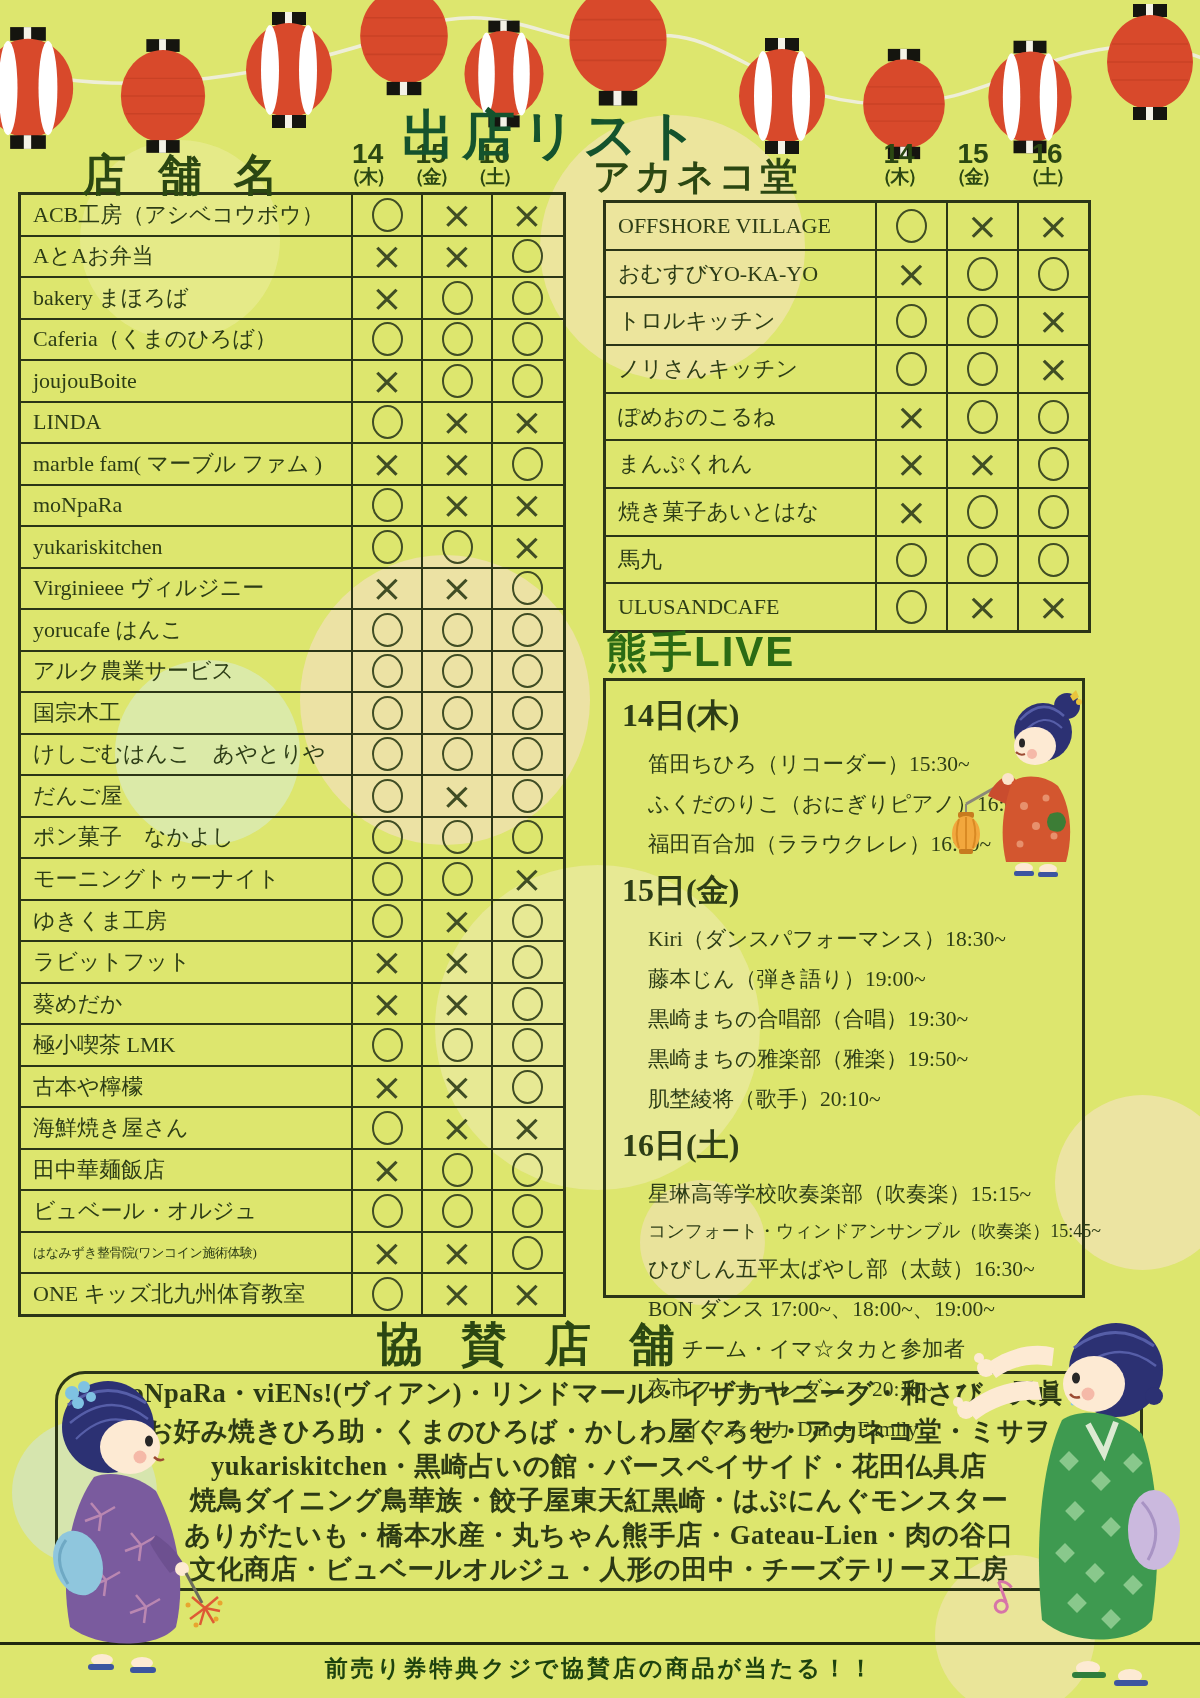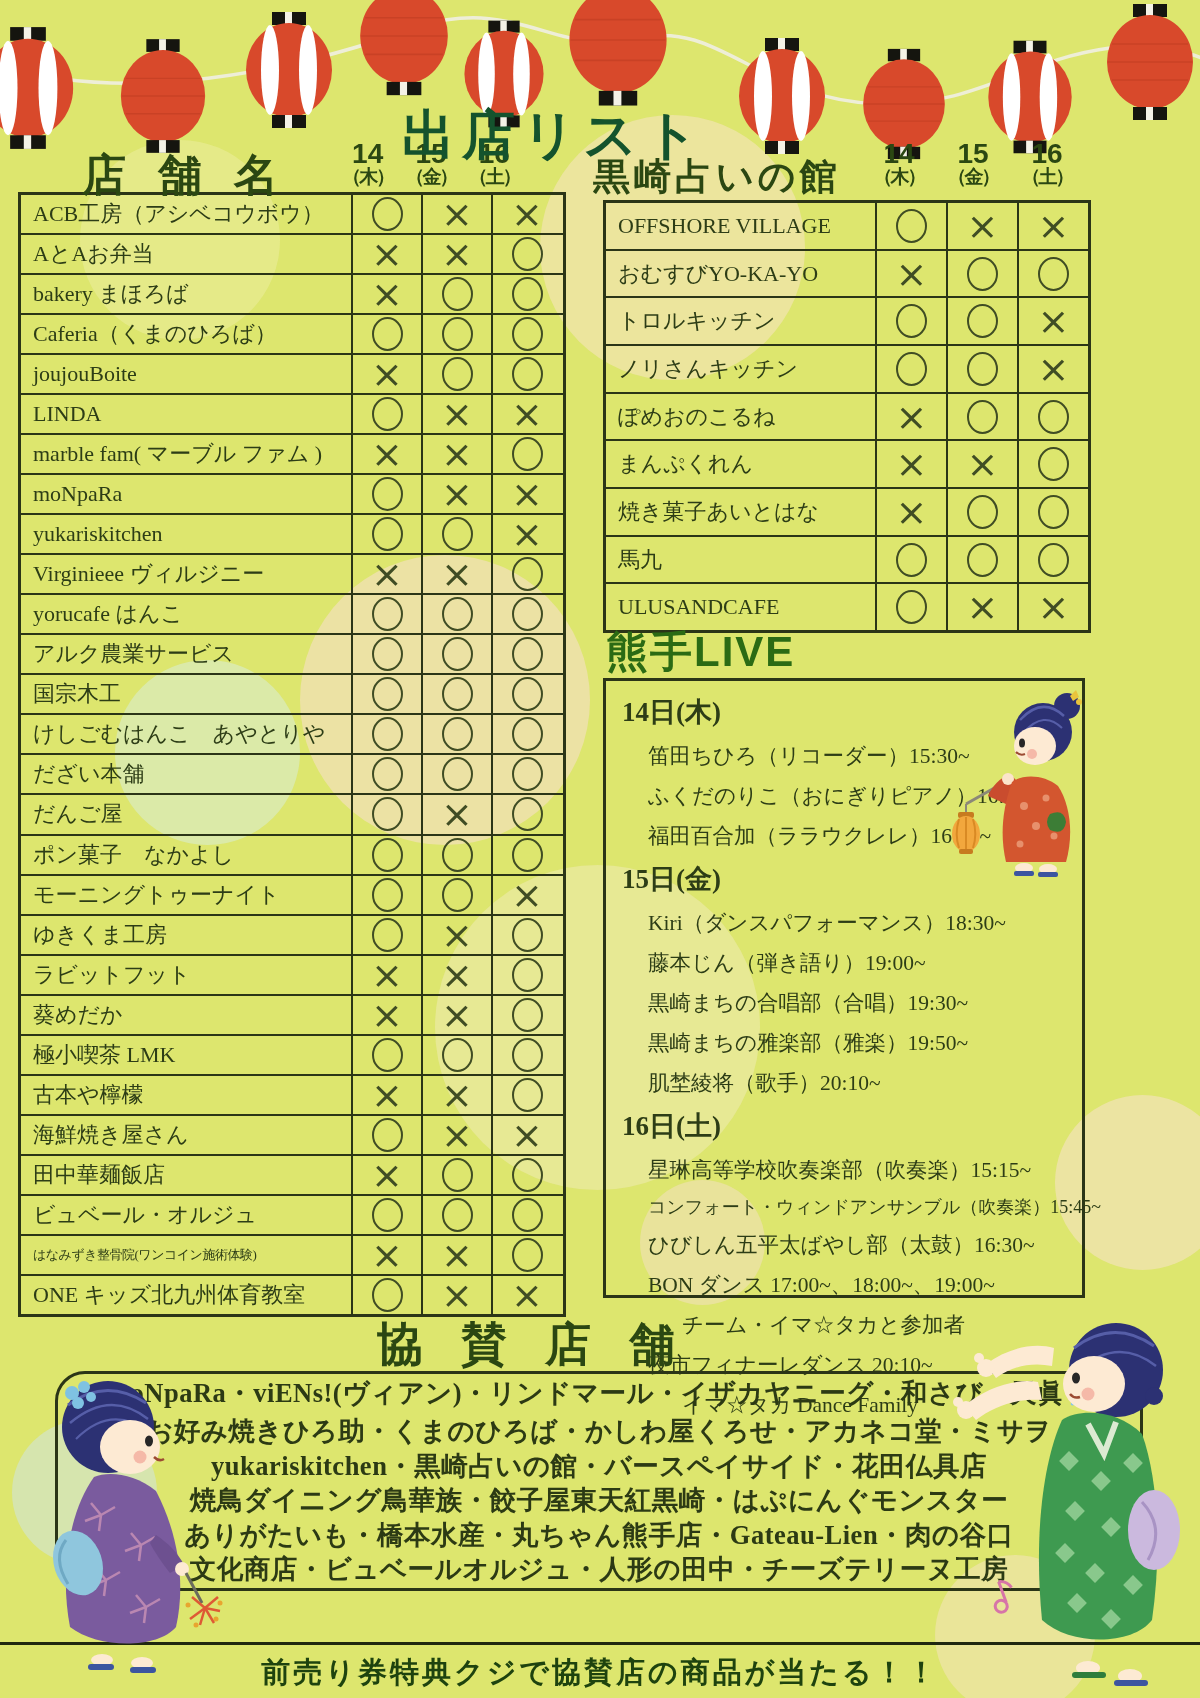--- a/index.html
+++ b/index.html
@@ -38,33 +38,33 @@
   #shops-table .cell.name{flex:0 0 318px;}
   #shops-table .cell.mark{flex:0 0 68px;}
   #kitchen-table .cell.name{flex:0 0 257px;}
   #kitchen-table .cell.mark{flex:1;}
   .cell.mark{justify-content:center;border-left:2px solid var(--line);}
   .mk-circle{display:block;width:27px;height:30px;border:2.5px solid #404d24;border-radius:50%;}
   .mk-cross{font-size:38px;line-height:1;color:#404d24;font-family:"DejaVu Sans",sans-serif;font-weight:400;}
   
   #live-box{left:603px;top:678px;width:482px;height:620px;border:3px solid var(--line);z-index:2;
             padding:4px 0 0 14px;box-sizing:border-box;}
-  .live-date{font-size:27px;font-weight:700;margin:9px 0 2px 2px;color:var(--ink);}
+  .live-date{font-size:32px;font-weight:700;margin:9px 0 2px 2px;color:var(--ink);}
   .live-entry{font-size:21.5px;margin:11px 0 11px 28px;color:var(--ink);white-space:nowrap;}
   .live-entry.long{font-size:18px;}
   .live-entry.indent{margin-left:62px;}
   
   #sponsor-box{left:55px;top:1371px;width:1088px;height:220px;border:3px solid var(--line);border-radius:30px;
                z-index:2;display:flex;flex-direction:column;justify-content:center;text-align:center;box-sizing:border-box;}
   .sponsor-line{font-size:26.5px;font-weight:700;line-height:1.3;color:#2c3a14;letter-spacing:.5px;white-space:nowrap;}
   .music-note{font-size:30px;color:#85c4ea;margin-left:3px;vertical-align:-3px;}
   
   #footer-line{left:0;top:1642px;width:1200px;border-top:3px solid #20280f;z-index:2;}
   #footer-text{left:0;top:1653px;width:1200px;text-align:center;font-family:"Liberation Sans","DejaVu Sans",sans-serif;
-               font-weight:900;font-size:29px;letter-spacing:3px;color:#1e430e;z-index:2;}
+               font-weight:900;font-size:23px;letter-spacing:3px;color:#1e430e;z-index:2;}
   
   #lanterns{left:0;top:0;width:1200px;height:215px;z-index:1;}
   .illus{z-index:3;}
 </style>
 </head>
 <body>
 
 <div id="page">
 
   <div class="blob" style="left:540px;top:115px;width:265px;height:265px;background:#f7e3c4;opacity:.55;"></div>
@@ -105,21 +105,21 @@
     <use href="#lan-striped" transform="translate(504,74) scale(0.92)"></use>
     <use href="#lan-solid" transform="translate(618,40) scale(1.13)"></use>
     <use href="#lan-striped" transform="translate(782,96)"></use>
     <use href="#lan-solid" transform="translate(904,104) scale(0.95)"></use>
     <use href="#lan-striped" transform="translate(1030,97) scale(0.97)"></use>
     <use href="#lan-solid" transform="translate(1150,62)"></use>
   </svg>
 
   <div id="title" class="abs big-head">出店リスト</div>
   <div id="shops-heading" class="abs big-head">店舗名</div>
-  <div id="kitchen-heading" class="abs big-head">黒崎占いの館</div>
+  <div id="kitchen-heading" class="abs big-head">アカネコ堂</div>
 
   <div id="shops-days" class="abs days">
       <div class="day-col">
         <div class="day-num">14</div>
         <div class="day-dow">（木）</div>
       </div>
       <div class="day-col">
         <div class="day-num">15</div>
         <div class="day-dow">（金）</div>
       </div>
@@ -295,32 +295,20 @@
         </div>
         <div class="cell mark">
           <span class="mk-circle"></span>
         </div>
         <div class="cell mark">
           <span class="mk-circle"></span>
         </div>
       </div>
       <div class="t-row">
         <div class="cell name">けしごむはんこ　あやとりや</div>
-        <div class="cell mark">
-          <span class="mk-circle"></span>
-        </div>
-        <div class="cell mark">
-          <span class="mk-circle"></span>
-        </div>
-        <div class="cell mark">
-          <span class="mk-circle"></span>
-        </div>
-      </div>
-      <div class="t-row">
-        <div class="cell name">だざい本舗</div>
         <div class="cell mark">
           <span class="mk-circle"></span>
         </div>
         <div class="cell mark">
           <span class="mk-circle"></span>
         </div>
         <div class="cell mark">
           <span class="mk-circle"></span>
         </div>
       </div>

